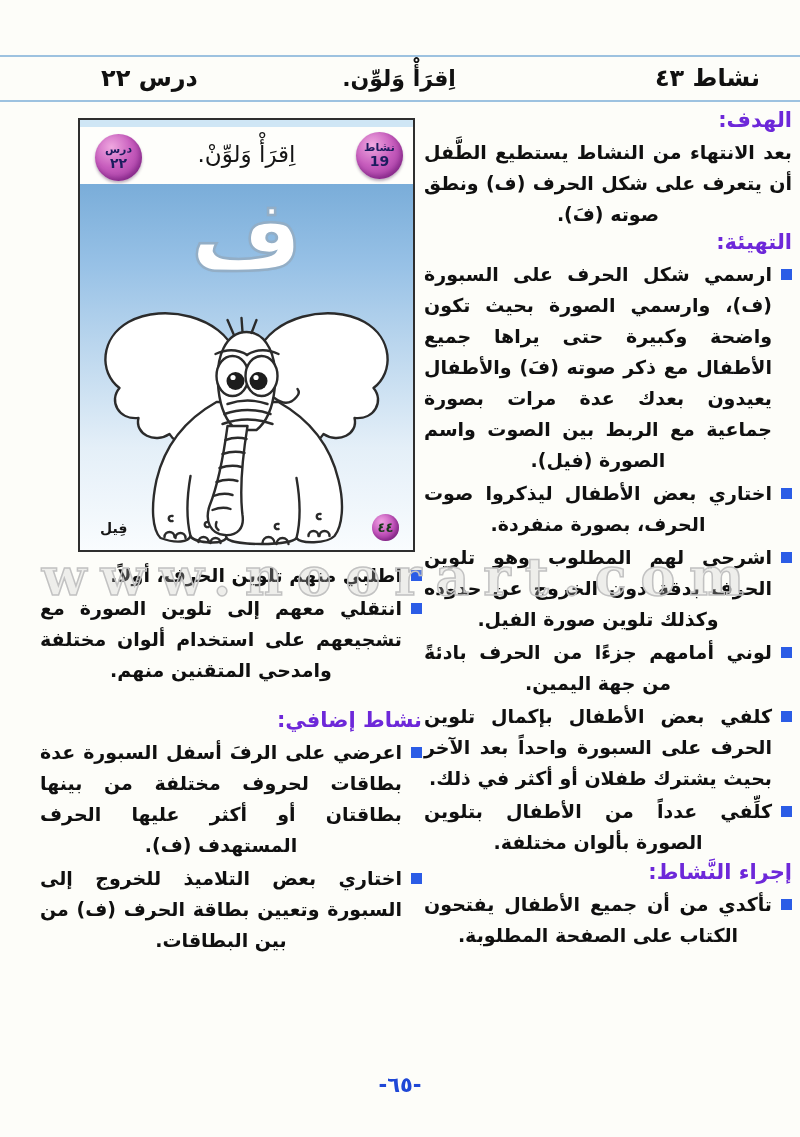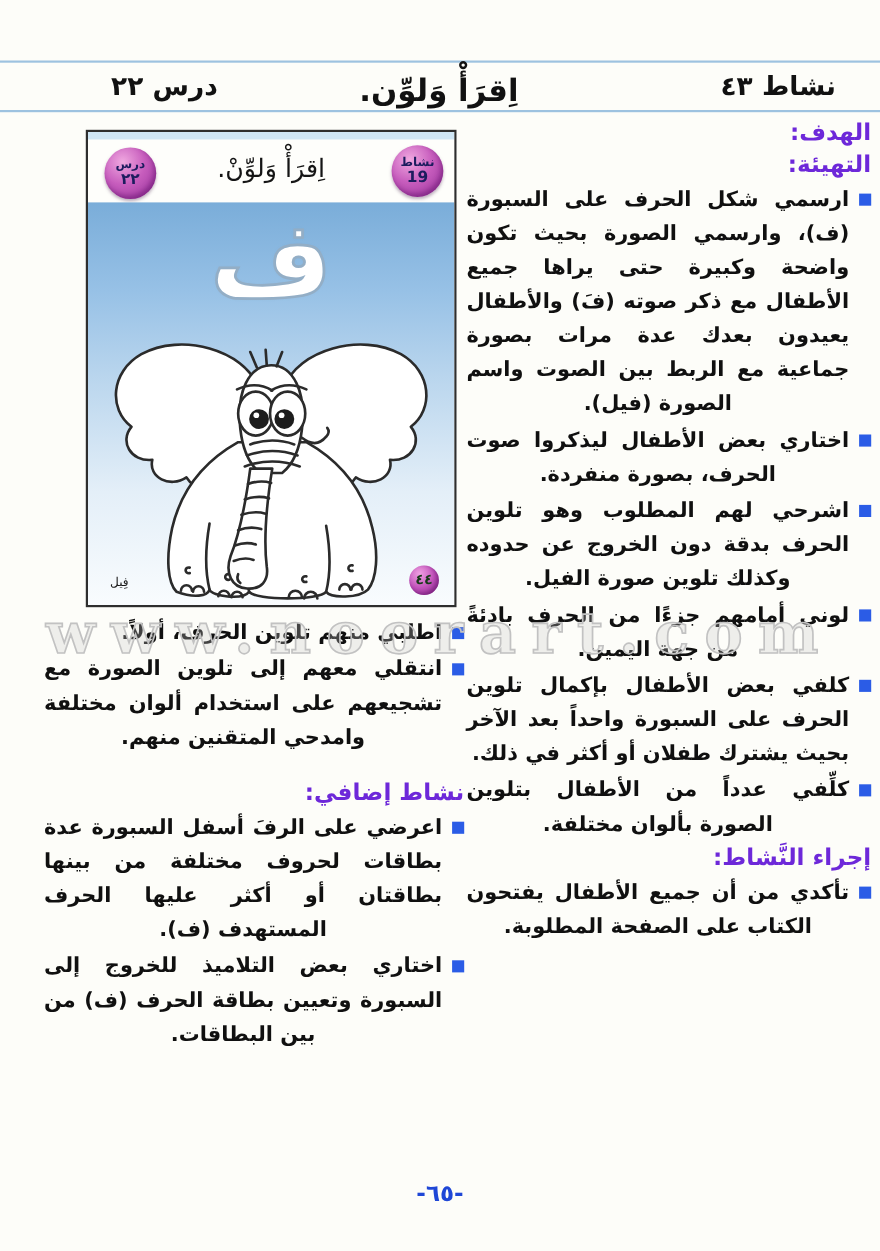--- a/index.html
+++ b/index.html
@@ -12,21 +12,21 @@
     overflow:hidden;
     direction:rtl;
   }
   
   .page-header {
     position:absolute; top:55px; left:0; right:0; height:47px;
     border-top:2px solid #9dc2e0;
     border-bottom:2px solid #9dc2e0;
   }
   .hdr-activity { position:absolute; right:40px; top:7px; font-size:24px; font-weight:bold; }
-  .hdr-title    { position:absolute; left:0; right:40px; text-align:center; top:9px; font-size:28px; font-weight:bold;padding-left:38px; }
+  .hdr-title    { position:absolute; left:0; right:40px; text-align:center; top:9px; font-size:22px; font-weight:bold;padding-left:38px; }
   .hdr-lesson   { position:absolute; left:101px; top:7px; font-size:24px; font-weight:bold; }
 
   
   .card {
     position:absolute; left:78px; top:118px; width:337px; height:434px;
     border:2px solid #2e2e2e; background:#fefefb; overflow:hidden;
   }
   .card-topstrip { height:7px; background:#cfe6f5; }
   .card-head { position:relative; height:57px; background:#fefefb; }
   .card-title {
@@ -50,21 +50,21 @@
   }
   .card-letter {
     position:absolute; top:2px; left:0; right:0; text-align:center;
     font-size:96px; line-height:1.05; font-weight:bold;
     color:#ffffff; -webkit-text-stroke:2.5px #93aec6;
     text-shadow:0 0 2px rgba(120,150,180,.6);
   }
   .card-art { position:absolute; left:6px; bottom:4px; width:323px; height:252px; }
   .card-caption {
     position:absolute; left:20px; bottom:14px;
-    font-size:11px; font-weight:normal; color:#161616;
+    font-size:14px; font-weight:bold; color:#161616;
   }
   .card-pagebadge {
     position:absolute; right:14px; bottom:9px; width:27px; height:27px; border-radius:50%;
     background:radial-gradient(circle at 35% 28%, #f0a0e2 0%, #c253bb 50%, #8e2d8e 100%);
     box-shadow:inset -2px -2px 4px rgba(90,10,100,.5);
     display:flex; align-items:center; justify-content:center;
     color:#173a18; font-size:13px; font-weight:bold;
   }
 
   
@@ -170,20 +170,21 @@
       </g>
     </svg>
 
     <div class="card-caption">فِيل</div>
     <div class="card-pagebadge">٤٤</div>
   </div>
 </div>
 
 <div class="col col-right">
   <h2 class="sec-h">الهدف:</h2>
+  <p class="body-p center-last">بعد الانتهاء من النشاط يستطيع الطَّفل أن يتعرف على شكل الحرف (ف) ونطق صوته (فَ).</p>
 
   <h2 class="sec-h mt">التهيئة:</h2>
   <ul class="blt">
     <li class="body-li center-last">ارسمي شكل الحرف على السبورة (ف)، وارسمي الصورة بحيث تكون واضحة وكبيرة حتى يراها جميع الأطفال مع ذكر صوته (فَ) والأطفال يعيدون بعدك عدة مرات بصورة جماعية مع الربط بين الصوت واسم الصورة (فيل).</li>
     <li class="body-li center-last">اختاري بعض الأطفال ليذكروا صوت الحرف، بصورة منفردة.</li>
     <li class="body-li center-last">اشرحي لهم المطلوب وهو تلوين الحرف بدقة دون الخروج عن حدوده وكذلك تلوين صورة الفيل.</li>
     <li class="body-li center-last">لوني أمامهم جزءًا من الحرف بادئةً من جهة اليمين.</li>
     <li class="body-li">كلفي بعض الأطفال بإكمال تلوين الحرف على السبورة واحداً بعد الآخر بحيث يشترك طفلان أو أكثر في ذلك.</li>
     <li class="body-li center-last">كلِّفي عدداً من الأطفال بتلوين الصورة بألوان مختلفة.</li>
   </ul>

